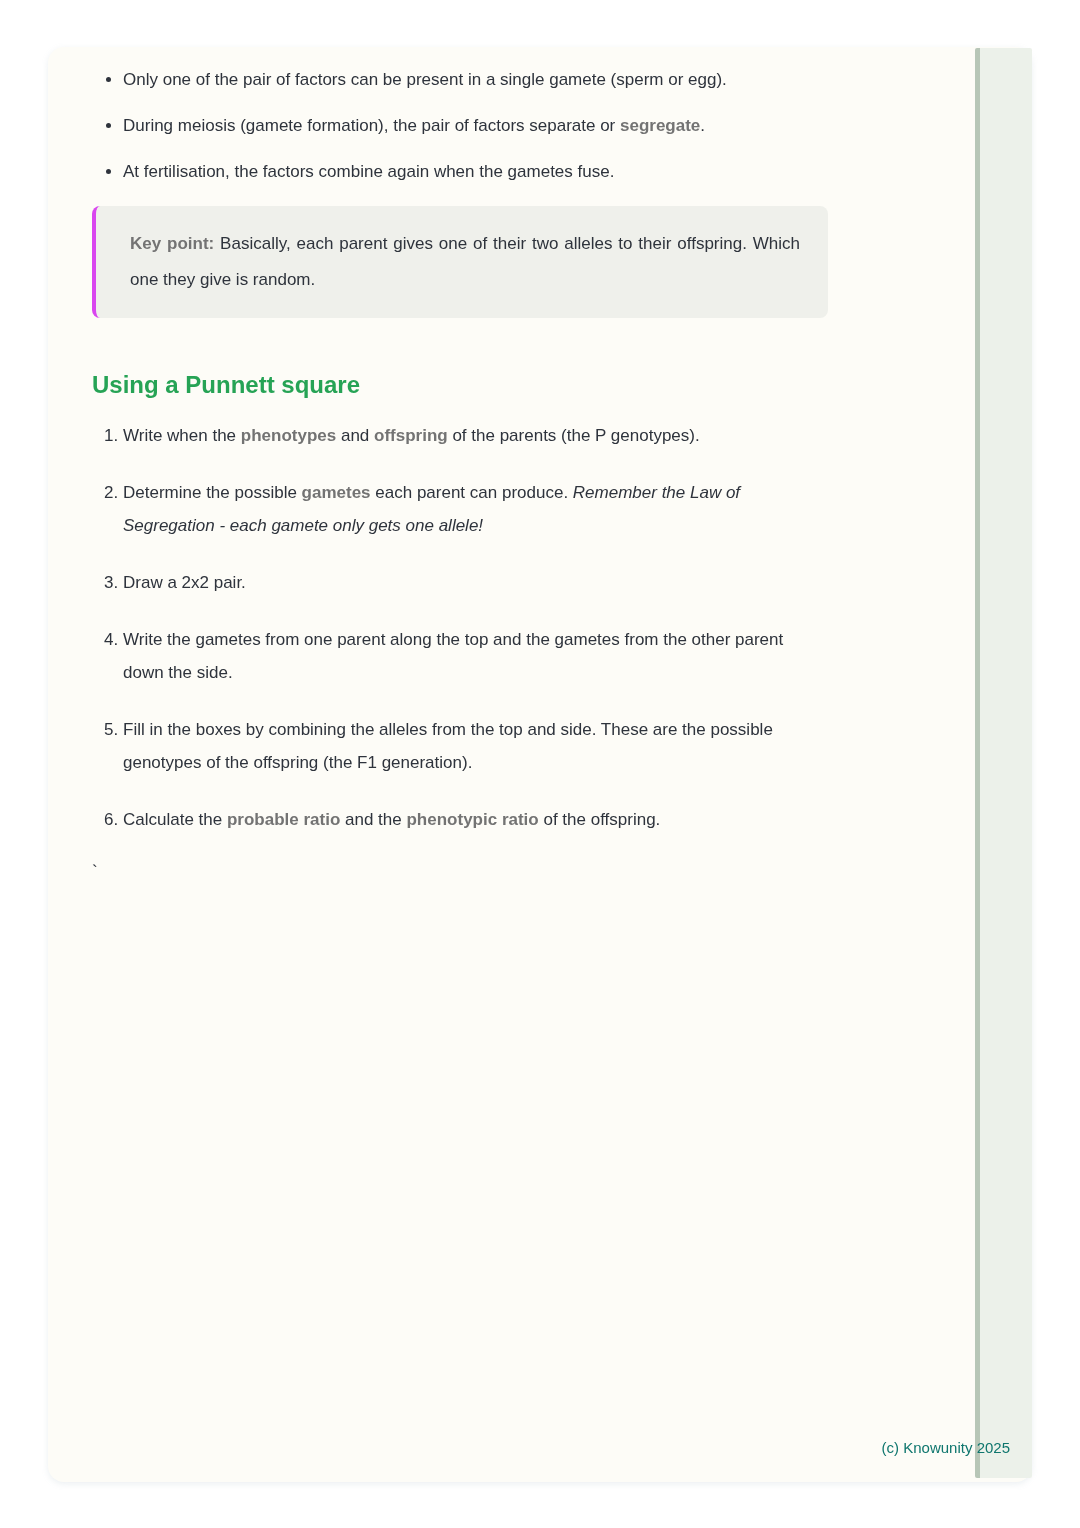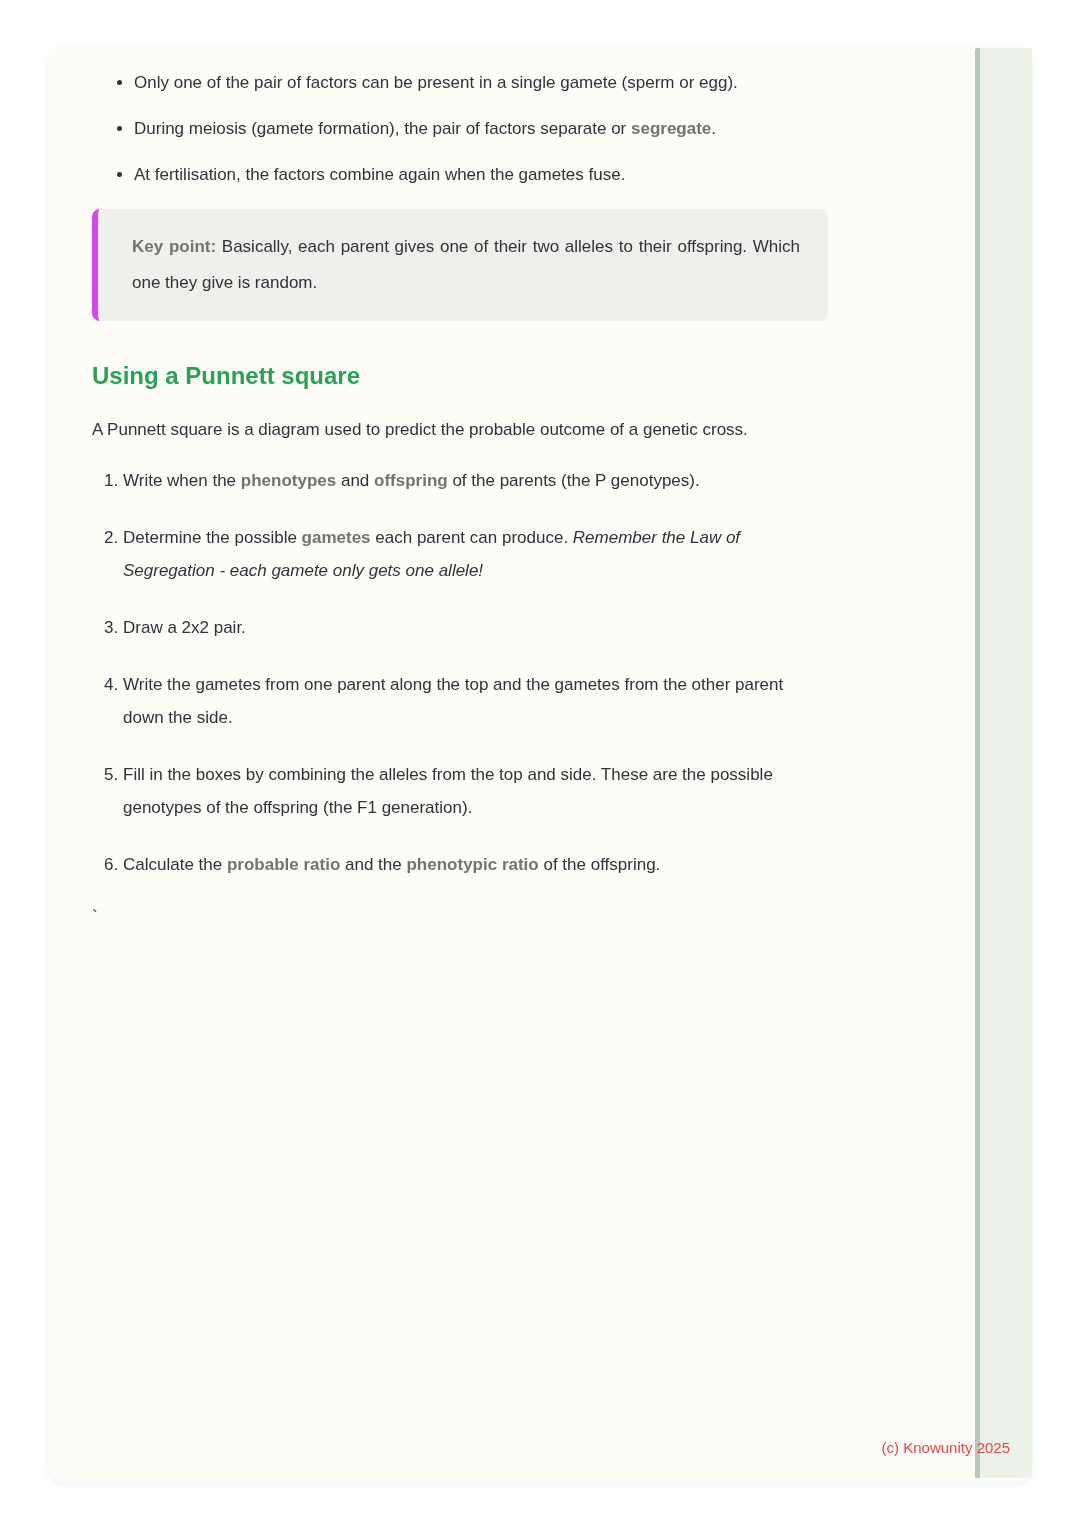--- a/index.html
+++ b/index.html
@@ -35,41 +35,41 @@
   }
 
   
   ul.bullets {
     margin: 8px 0 0 0;
     padding: 0 0 0 31px;
     list-style: disc outside;
   }
   ul.bullets li {
     line-height: 33px;
-    margin: 11px;
+    margin: 0;
   }
   ul.bullets li + li { margin-top: 13px; }
 
   
   .keypoint {
     box-sizing: border-box;
     margin-top: 18px;
     width: 736px;
     min-height: 112px;
     background: #eff0eb;
-    border-left: 6px solid #d946ef;
+    border-left: 4px solid #d946ef;
     border-radius: 8px;
     padding: 20px 28px 20px 34px;
     line-height: 36px;
     text-align: justify;
   }
 
   
   h2.section-title {
-    margin: 38px 0 0 0;
+    margin: 50px 0 0 0;
     font-size: 24px;
     line-height: 34px;
     font-weight: bold;
     color: #26a355;
   }
 
   p.intro {
     margin: 19px 0 0 0;
     line-height: 35px;
     text-align: justify;
@@ -115,21 +115,21 @@
     z-index: 1;
   }
 
   
   .copyright {
     position: absolute;
     top: 1438px;
     right: 70px;
     font-size: 15px;
     line-height: 20px;
-    color: #ef4444;
+    color: #0f766e;
     z-index: 2;
     white-space: nowrap;
   }
 </style>
 </head>
 <body>
 
 <div class="viewport">
 
   <div class="page-card">
@@ -140,21 +140,20 @@
         <li><span>During meiosis (gamete formation), the pair of factors separate or </span><b>segregate</b><span>.</span></li>
         <li><span>At fertilisation, the factors combine again when the gametes fuse.</span></li>
       </ul>
 
       <div class="keypoint">
         <span><b>Key point:</b><span> Basically, each parent gives one of their two alleles to their offspring. Which one they give is random.</span></span>
       </div>
 
       <h2 class="section-title">Using a Punnett square</h2>
 
-      <p class="intro">A Punnett square is a diagram used to predict the probable outcome of a genetic cross.</p>
 
 
       <ol class="steps">
         <li><span>Write when the </span><b>phenotypes</b><span> and </span><b>offspring</b><span> of the parents (the P genotypes).</span></li>
         <li><span>Determine the possible </span><b>gametes</b><span> each parent can produce. </span><i>Remember the Law of Segregation - each gamete only gets one allele!</i></li>
         <li><span>Draw a 2x2 pair.</span></li>
         <li><span>Write the gametes from one parent along the top and the gametes from the other parent down the side.</span></li>
         <li><span>Fill in the boxes by combining the alleles from the top and side. These are the possible genotypes of the offspring (the F1 generation).</span></li>
         <li><span>Calculate the </span><b>probable ratio</b><span> and the </span><b>phenotypic ratio</b><span> of the offspring.</span></li>
       </ol>

